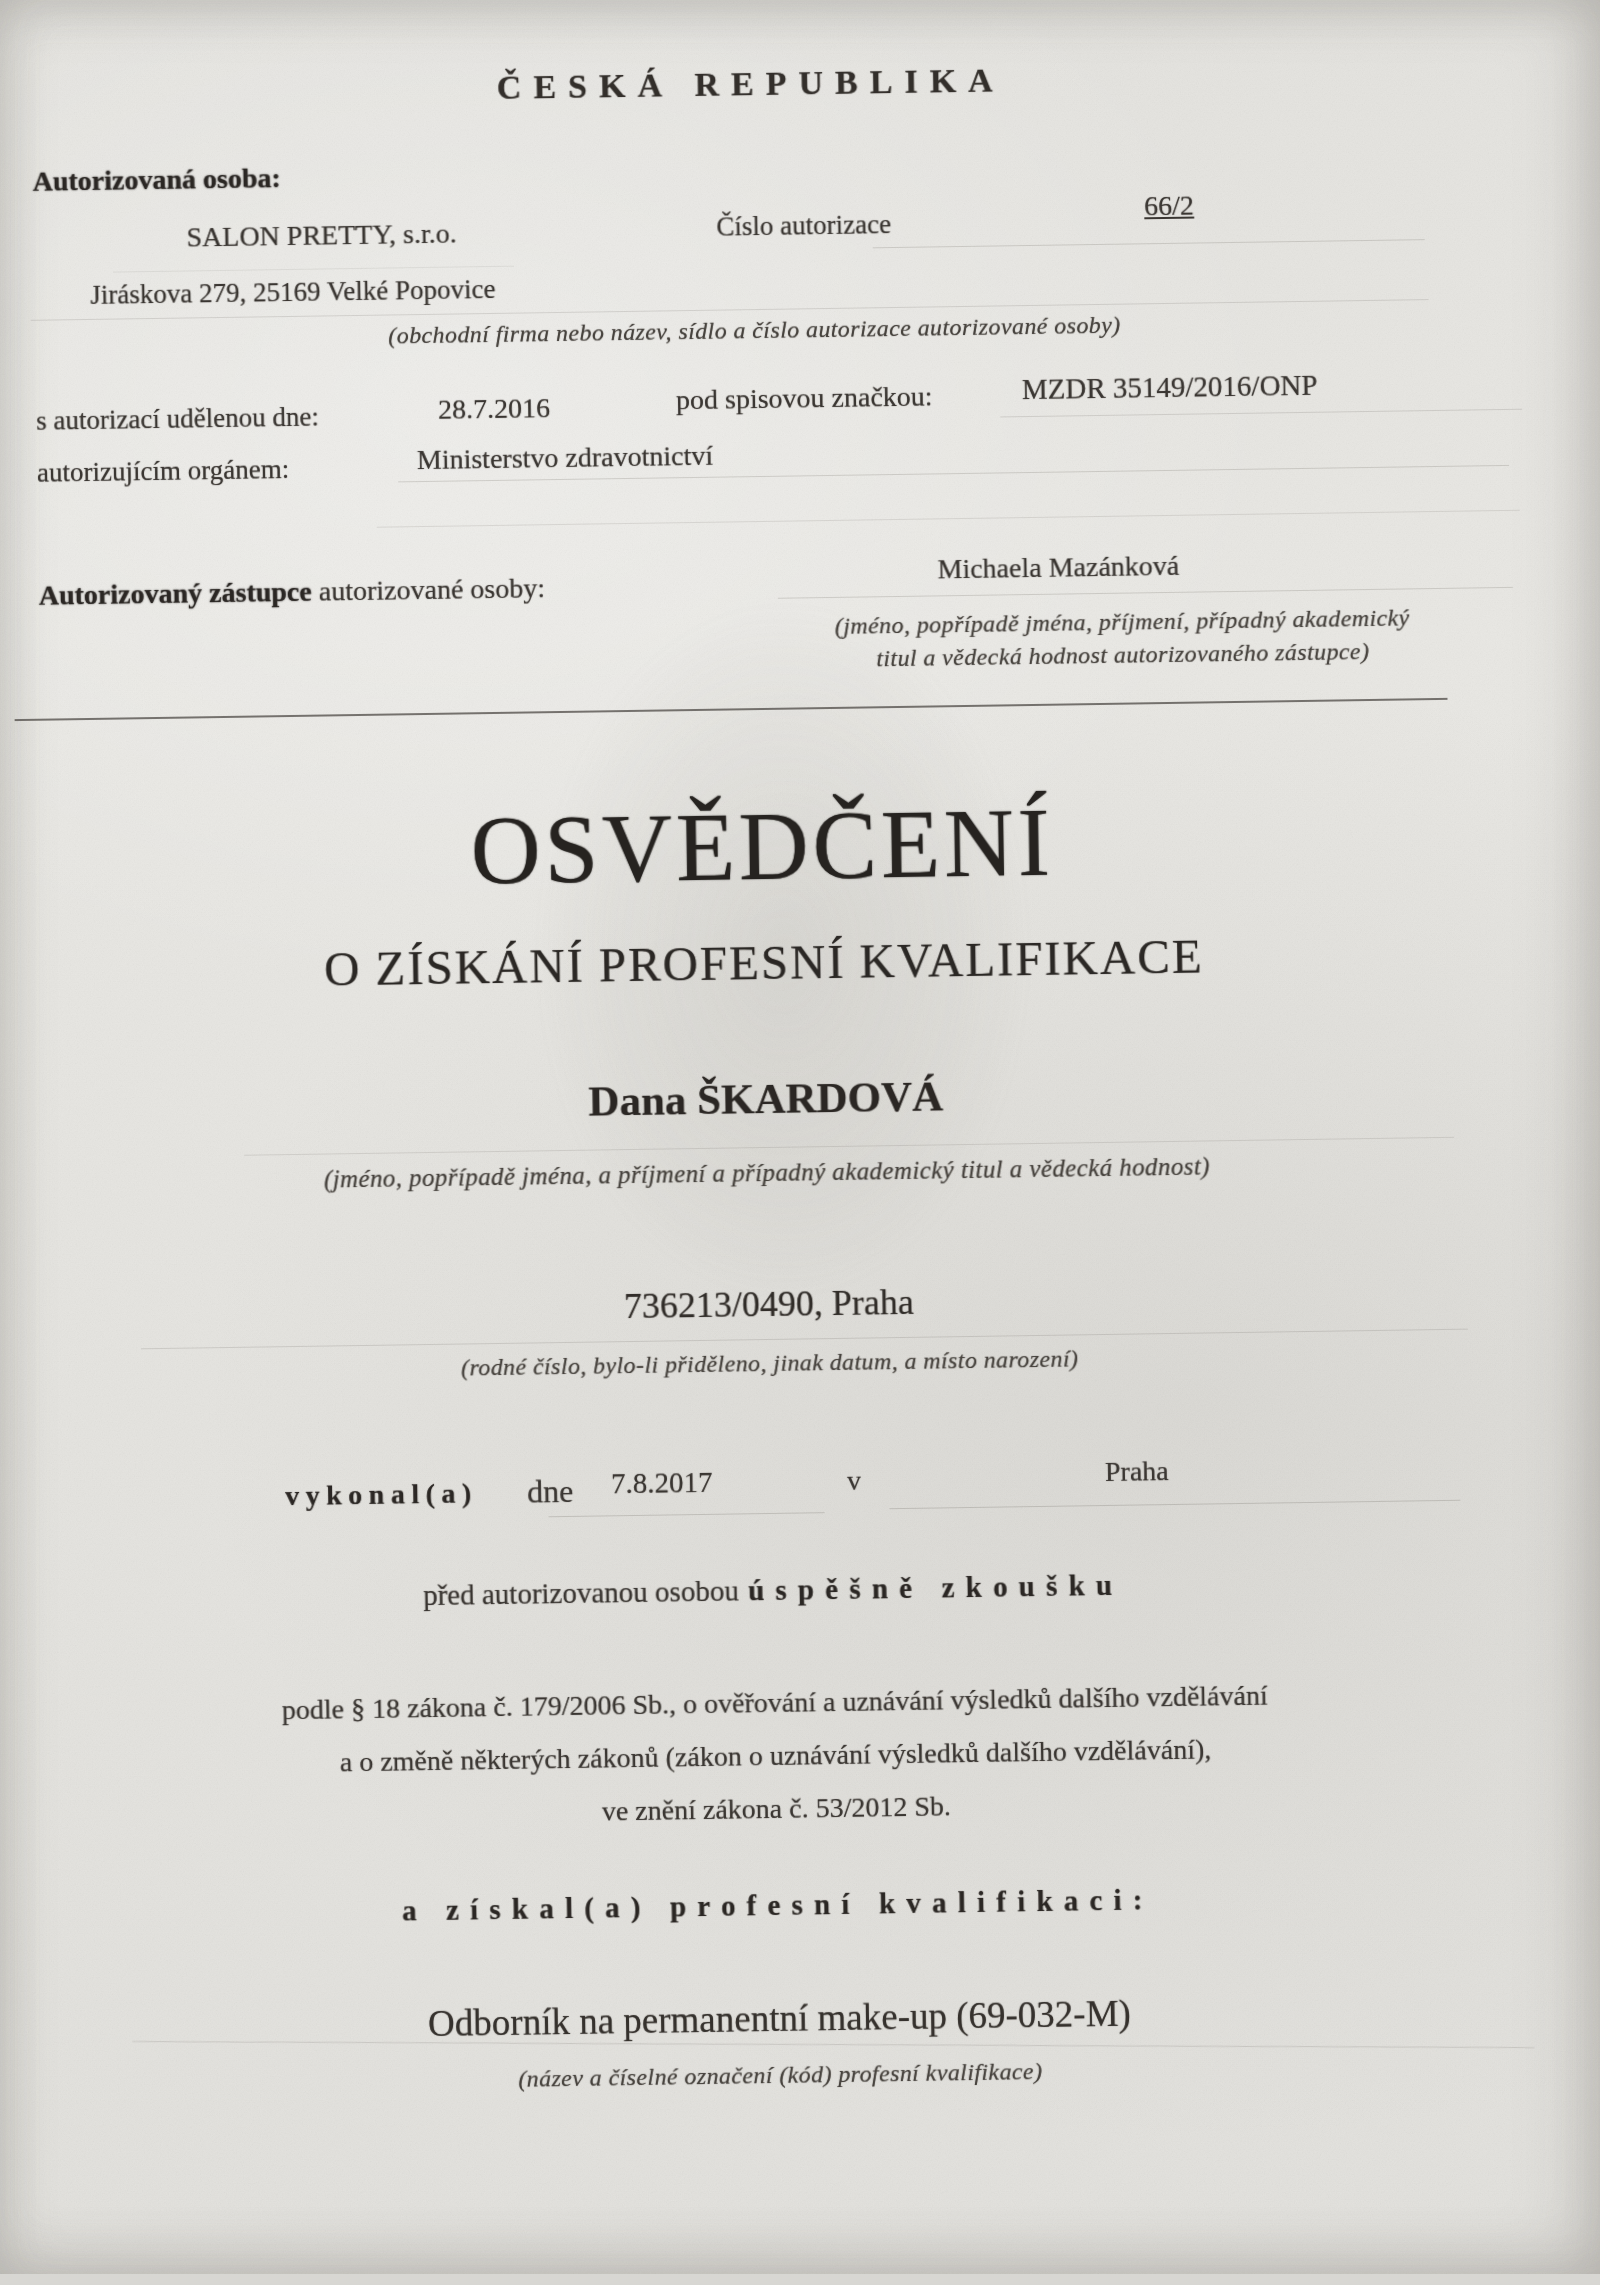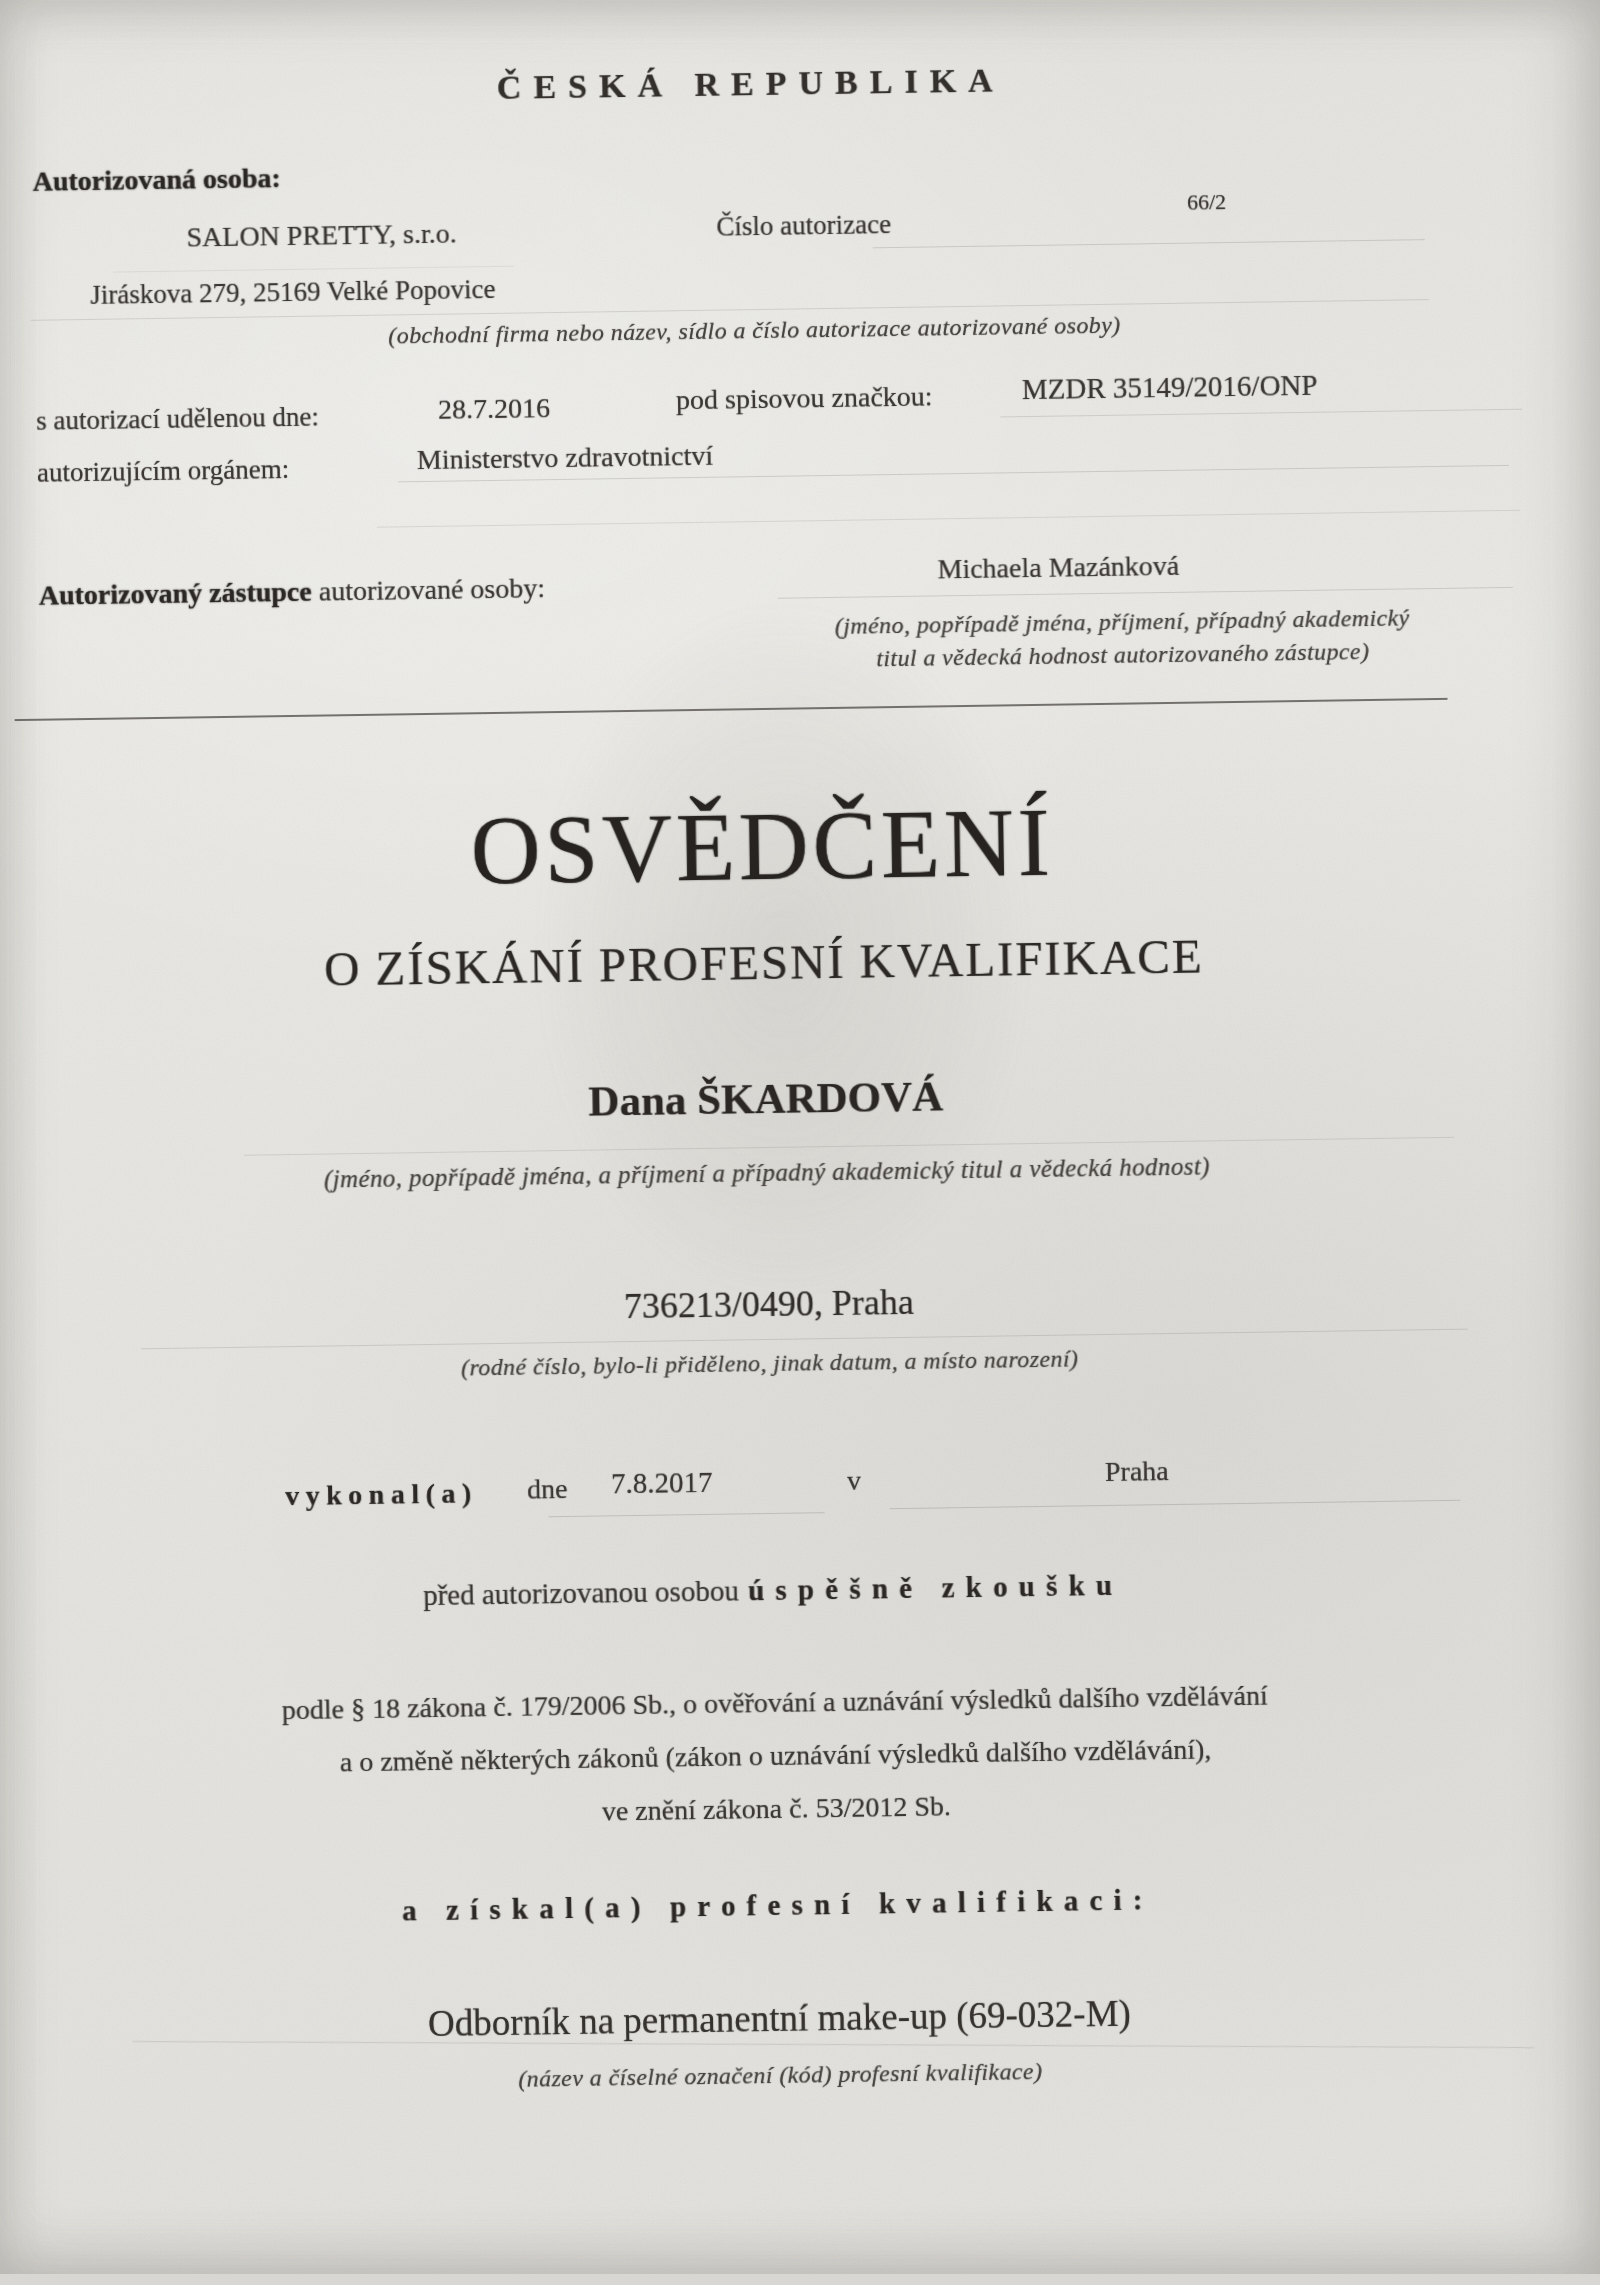--- a/index.html
+++ b/index.html
@@ -34,21 +34,21 @@
   }
   .t{position:absolute;white-space:nowrap;text-shadow:0 0 1.1px rgba(58,52,47,.65);}
   .c{left:0;width:100%;text-align:center;}
   .b{font-weight:bold;}
   .fill-line{position:absolute;height:0;border-bottom:1.9px solid rgba(104,100,93,.5);}
 
   .country{top:65px;font-size:34px;font-weight:bold;letter-spacing:12px;color:#332f2b;}
   .auth-label{left:47px;top:155px;font-size:28px;color:#2b2724;text-shadow:0 0 1.9px rgba(43,39,36,.8);}
   .firm-name{left:200px;top:213px;font-size:28px;}
   .auth-num-label{left:730px;top:211px;font-size:27px;}
-  .auth-num{left:1201px;top:196px;font-size:22px;}
+  .auth-num{left:1158px;top:196px;font-size:28px;text-decoration:underline;}
   .l-authnum{left:886px;top:249px;width:552px;opacity:.45;}
   .l-firm{left:126px;top:262px;width:401px;opacity:.22;}
   .address{left:103px;top:270px;font-size:27px;}
   .l-address{left:43px;top:309px;width:1398px;opacity:.38;}
   .cap{font-size:24px;font-style:italic;letter-spacing:0.4px;color:#46423d;}
   .cap-firm{top:317px;}
   .granted-label{left:47px;top:395px;font-size:27px;}
   .granted-date{left:449px;top:389px;font-size:28px;}
   .file-label{left:687px;top:383px;font-size:28px;}
   .file-number{left:1033px;top:377px;font-size:29px;}
@@ -65,21 +65,21 @@
   .divider{left:20.5px;top:708px;width:1433px;border-bottom:2.8px solid rgba(78,74,69,.75);}
   .title{top:791px;font-size:97px;letter-spacing:3.7px;color:#262320;text-shadow:0 0 1.5px rgba(38,35,32,.8);}
   .subtitle{top:934px;font-size:49px;letter-spacing:1.9px;color:#2b2825;}
   .holder-name{top:1074px;font-size:43px;font-weight:bold;color:#2b2724;}
   .l-holder{left:244px;top:1147px;width:1210px;opacity:.34;}
   .holder-caption{top:1159px;font-size:25px;}
   .birth-id{top:1283px;font-size:36px;color:#312d29;}
   .l-birth{left:138px;top:1339px;width:1327px;opacity:.4;}
   .birth-caption{top:1350px;}
   .vykonal{left:280px;top:1473px;font-size:28px;font-weight:bold;letter-spacing:6.5px;color:#2b2724;}
-  .dne{left:522px;top:1470px;font-size:28px;}
+  .dne{left:522px;top:1470px;font-size:32px;}
   .exam-date{left:606px;top:1465px;font-size:29px;}
   .l-date{left:543px;top:1513px;width:276px;opacity:.5;}
   .v-label{left:842px;top:1466px;font-size:28px;}
   .place{left:1100px;top:1461px;font-size:28px;}
   .l-place{left:884px;top:1510px;width:571px;opacity:.5;}
   .before-row{top:1574px;font-size:29px;}
   .before-row .b{letter-spacing:11.2px;color:#2b2724;margin-left:9.3px;}
   .legal{top:1676px;font-size:28px;line-height:53px;white-space:normal;}
   .gained{top:1889px;font-size:29px;font-weight:bold;letter-spacing:11.2px;color:#2b2724;}
   .qual-name{top:1997px;font-size:37px;color:#35312d;}

